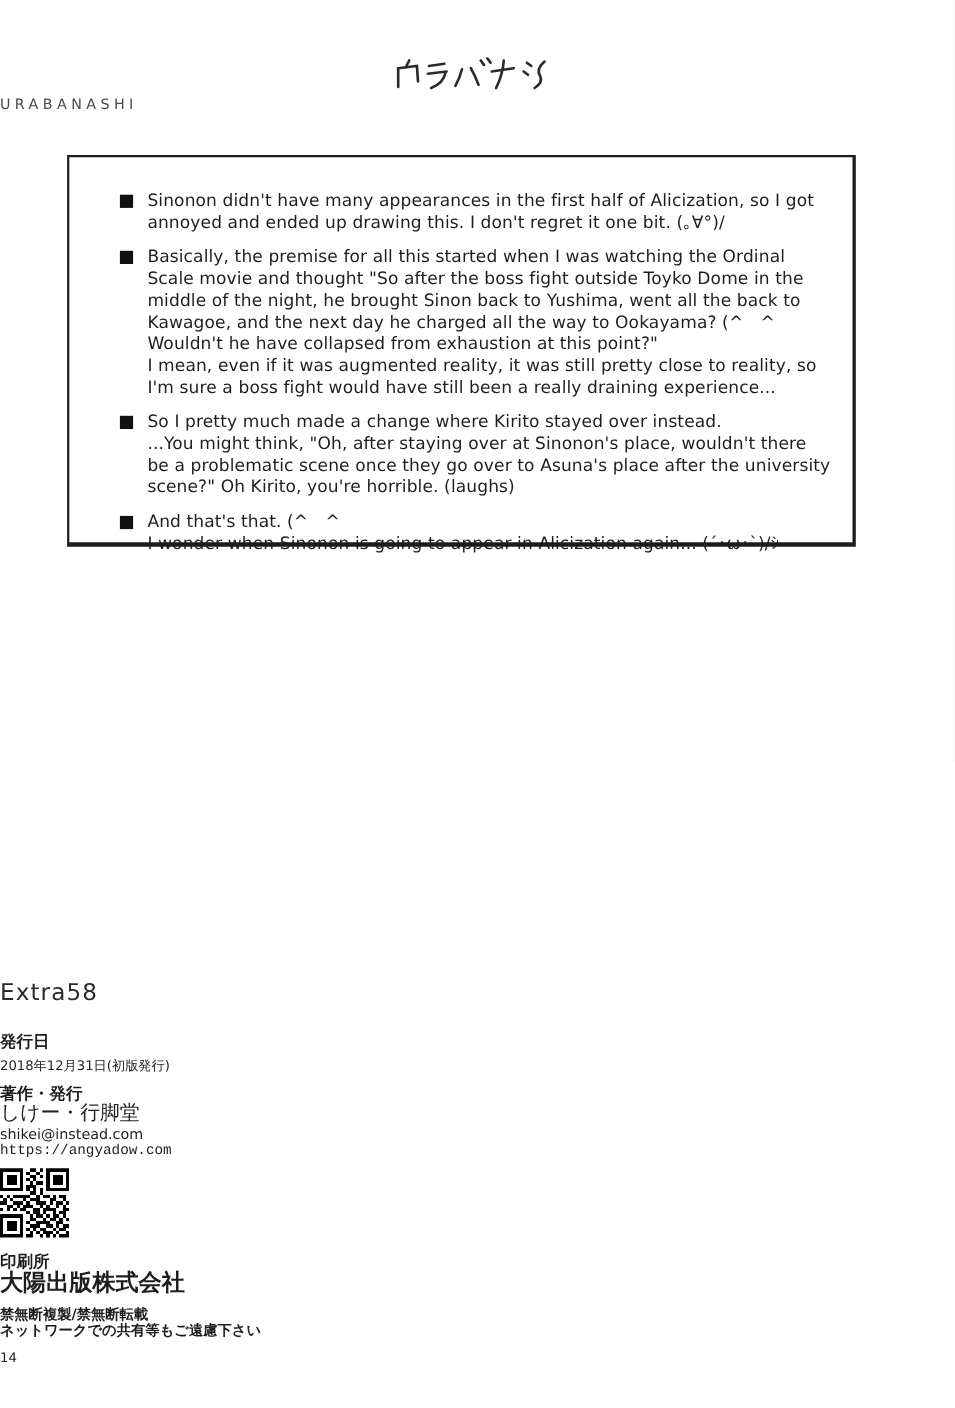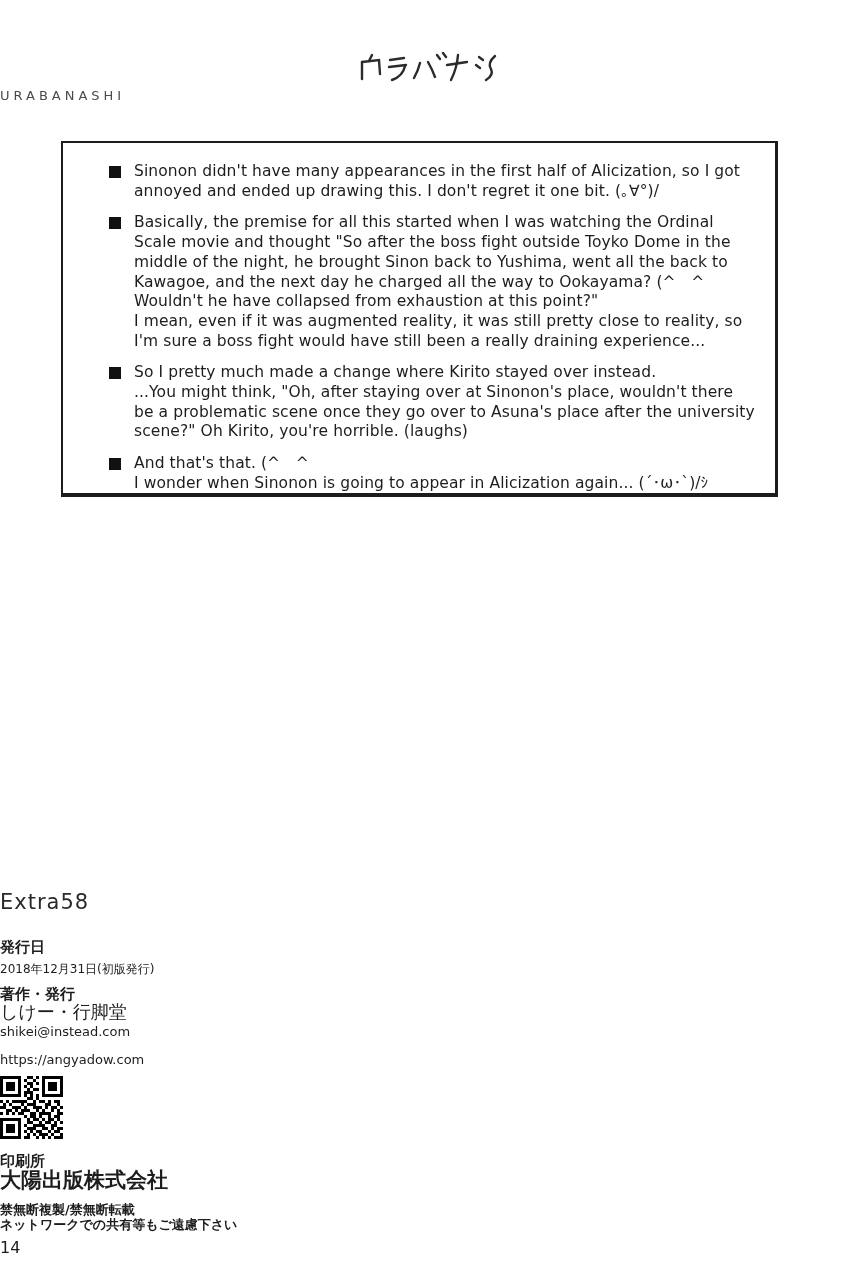--- a/index.html
+++ b/index.html
@@ -36,21 +36,21 @@
   .comment-box {
     position: absolute;
     left: 61px;
     top: 141px;
     width: 717px;
     height: 356px;
     border: 2px solid #1c1c1c;
     border-right-width: 3px;
     border-bottom-width: 4px;
     background: #ffffff;
-    padding-top: 19px;
+    padding-top: 30px;
   }
   .bullet-item {
     display: flex;
     align-items: flex-start;
     margin: 0 28px 12px 46px;
   }
   .bullet-marker {
     flex: 0 0 auto;
     width: 12px;
     height: 12px;
@@ -88,27 +88,27 @@
   .small-label {
     font-size: 15px;
     line-height: 13px;
     font-weight: bold;
   }
   .publish-date { font-size: 12px; line-height: 20px; margin-top: 5px; }
   .lbl-author { margin-top: 9px; }
   .author-name { font-size: 18px; line-height: 20px; margin-top: 1px; }
   .contact { font-size: 13px; line-height: 13px; }
   .contact.email { margin-top: 3px; }
-  .contact.url { margin-top: 15px; }
+  .contact.url { margin-top: 1px; font-family: Liberation Mono, monospace; }
   .qr { width: 63px; height: 63px; margin-top: 10px; }
   .lbl-printer { margin-top: 16px; }
   .printer-name { font-size: 21px; line-height: 24px; margin-top: 0px; font-weight: 700; }
   .notice { font-size: 13px; line-height: 15px; font-weight: bold; }
   .notice.first { margin-top: 10px; }
-  .page-number { font-size: 16px; line-height: 14px; margin-top: 9px; font-weight: 400; }
+  .page-number { font-size: 12px; line-height: 14px; margin-top: 9px; font-weight: 400; }
 </style>
 </head>
 <body>
 
 <div class="page">
 
   <div class="logo-wrap">
     <svg class="logo-art" width="150" height="34" viewBox="0 0 150 34" fill="none" stroke="#2b2b2b" stroke-width="2.4" stroke-linecap="round" aria-label="ウラバナシ">
 
       <path d="M13,3 L10,9"></path>

